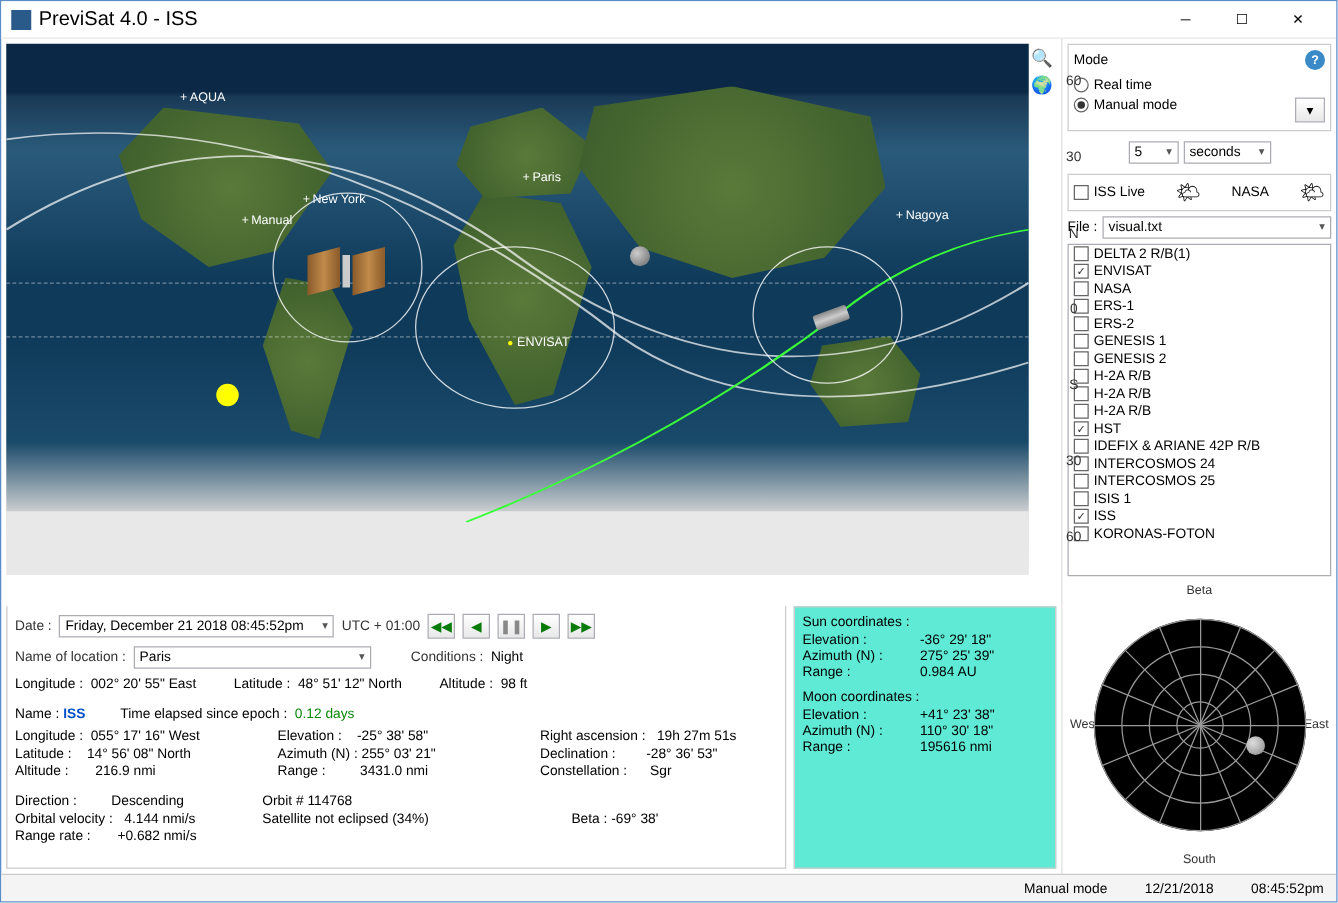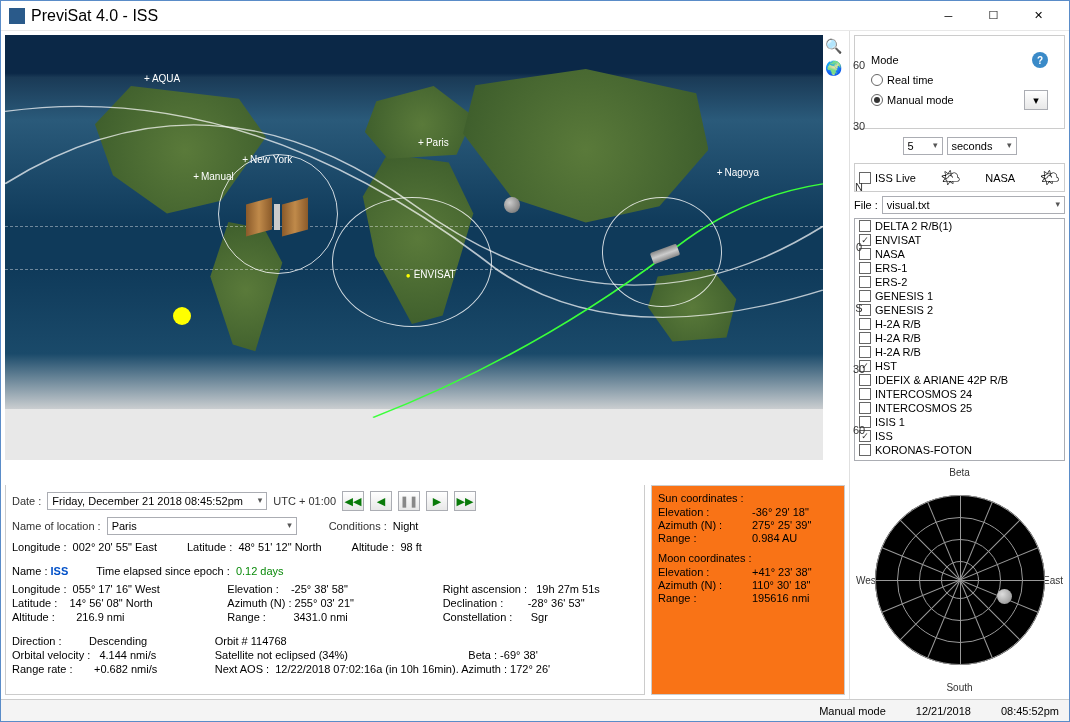--- a/index.html
+++ b/index.html
@@ -27,27 +27,27 @@
 .tab{padding:4px 10px;border:1px solid #ccc;border-bottom:none;background:#f4f4f4;margin-right:1px;cursor:pointer;border-radius:2px 2px 0 0}
 .tab.active{background:#fff;position:relative;top:1px}
 .tab-body{border:1px solid #ccc;border-top:none;padding:6px;flex:1;display:flex;flex-direction:column;gap:6px}
 .row{display:flex;align-items:center;gap:6px}
 .label{color:#333}
 .combo{border:1px solid #abadb3;padding:2px 18px 2px 4px;background:#fff;position:relative;display:inline-block;min-width:60px}
 .combo::after{content:"▾";position:absolute;right:4px;top:2px;color:#555;font-size:9px}
 .pbtn{width:22px;height:20px;border:1px solid #abadb3;background:linear-gradient(#fff,#e8e8e8);display:flex;align-items:center;justify-content:center;cursor:pointer;color:#0a7a0a}
 .name-iss{color:#0050c8;font-weight:bold}
 .epoch-val{color:#0a8a0a}
-.sun-panel{width:194px;border:1px solid #ccc;padding:6px;font-size:11px;overflow-y:auto;background:#f97316}
+.sun-panel{width:210px;border:1px solid #ccc;padding:6px;font-size:11px;overflow-y:auto;background:#5eead4}
 .sun-panel .hdr{font-weight:normal;margin-bottom:2px}
 .sun-kv{display:grid;grid-template-columns:90px 1fr;gap:1px 4px}
 .right-col{width:220px;border-left:1px solid #e0e0e0;padding:4px;display:flex;flex-direction:column;gap:4px}
-.mode-box{border:1px solid #ccc;padding:16px}
+.mode-box{border:1px solid #ccc;padding:4px}
 .mode-title{font-size:11px;margin-bottom:4px;display:flex;justify-content:space-between;align-items:center}
-.radio-row{display:flex;align-items:center;gap:4px;padding:2px 0;cursor:pointer}
+.radio-row{display:flex;align-items:flex-start;gap:4px;padding:2px 0;cursor:pointer}
 .radio{width:12px;height:12px;border:1px solid #666;border-radius:50%;display:inline-flex;align-items:center;justify-content:center}
 .radio.on::after{content:"";width:6px;height:6px;background:#333;border-radius:50%}
 .step-row{display:flex;gap:4px;justify-content:center;padding:4px}
 .chk-row{display:flex;align-items:center;gap:4px;padding:2px}
 .chk{width:12px;height:12px;border:1px solid #666;display:inline-flex;align-items:center;justify-content:center;font-size:9px}
 .chk.on::after{content:"✓";color:#333}
 .file-row{display:flex;align-items:center;gap:4px}
 .sat-list{border:1px solid #abadb3;flex:1;overflow-y:auto;background:#fff}
 .sat-item{display:flex;align-items:center;gap:4px;padding:1px 4px;cursor:pointer}
 .sky-panel{height:230px;position:relative;display:flex;align-items:center;justify-content:center}
@@ -186,21 +186,20 @@
             <div><span>Constellation :</span>&nbsp;&nbsp;&nbsp;&nbsp;&nbsp;&nbsp;<span>Sgr</span></div>
           </div>
           <div style="display:grid;grid-template-columns:1fr 1.3fr 1fr;gap:2px 33px;margin-top:6px">
             <div><span>Direction :</span>&nbsp;&nbsp;&nbsp;&nbsp;&nbsp;&nbsp;&nbsp;&nbsp;&nbsp;<span>Descending</span></div>
             <div><span>Orbit # </span><span>114768</span></div>
             <div></div>
             <div><span>Orbital velocity :</span>&nbsp;&nbsp;&nbsp;<span>4.144 nmi/s</span></div>
             <div><span>Satellite not eclipsed (34%)</span></div>
             <div><span>Beta :</span> <span>-69° 38'</span></div>
             <div><span>Range rate :</span>&nbsp;&nbsp;&nbsp;&nbsp;&nbsp;&nbsp;&nbsp;<span>+0.682 nmi/s</span></div>
-            <div style="grid-column:2/4"><span>Next AOS :</span>&nbsp;&nbsp;<span>12/22/2018 07:02:16a (in 10h 16min). Azimuth :   172° 26'</span></div>
           </div>
         </div>
       </div>
       <div class="sun-panel">
         <div class="hdr">Sun coordinates :</div>
         <div class="sun-kv">
           <span>Elevation :</span>
             <span>-36° 29' 18"</span>
           <span>Azimuth (N) :</span>
             <span>275° 25' 39"</span>

